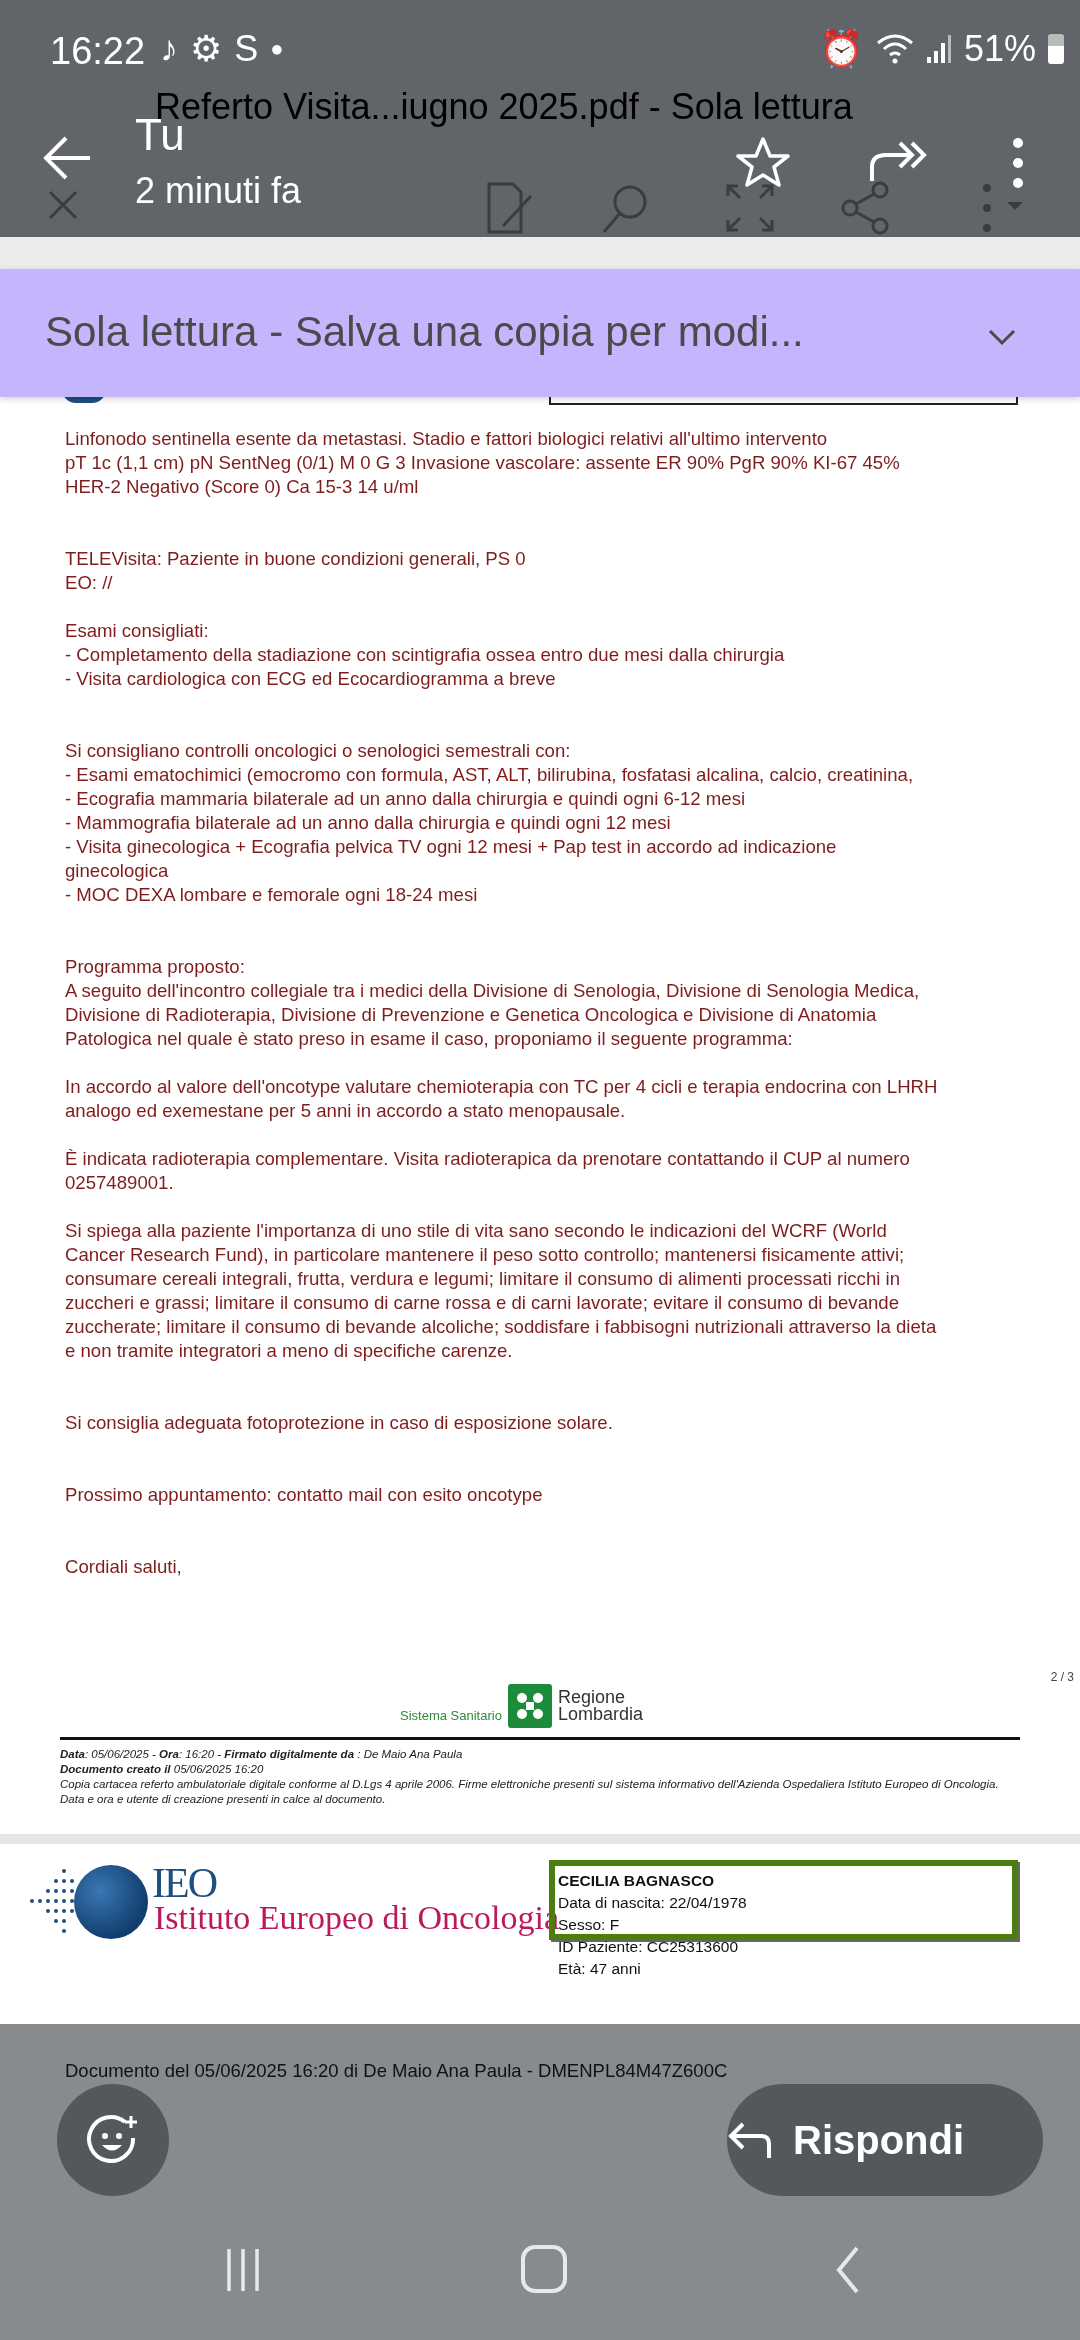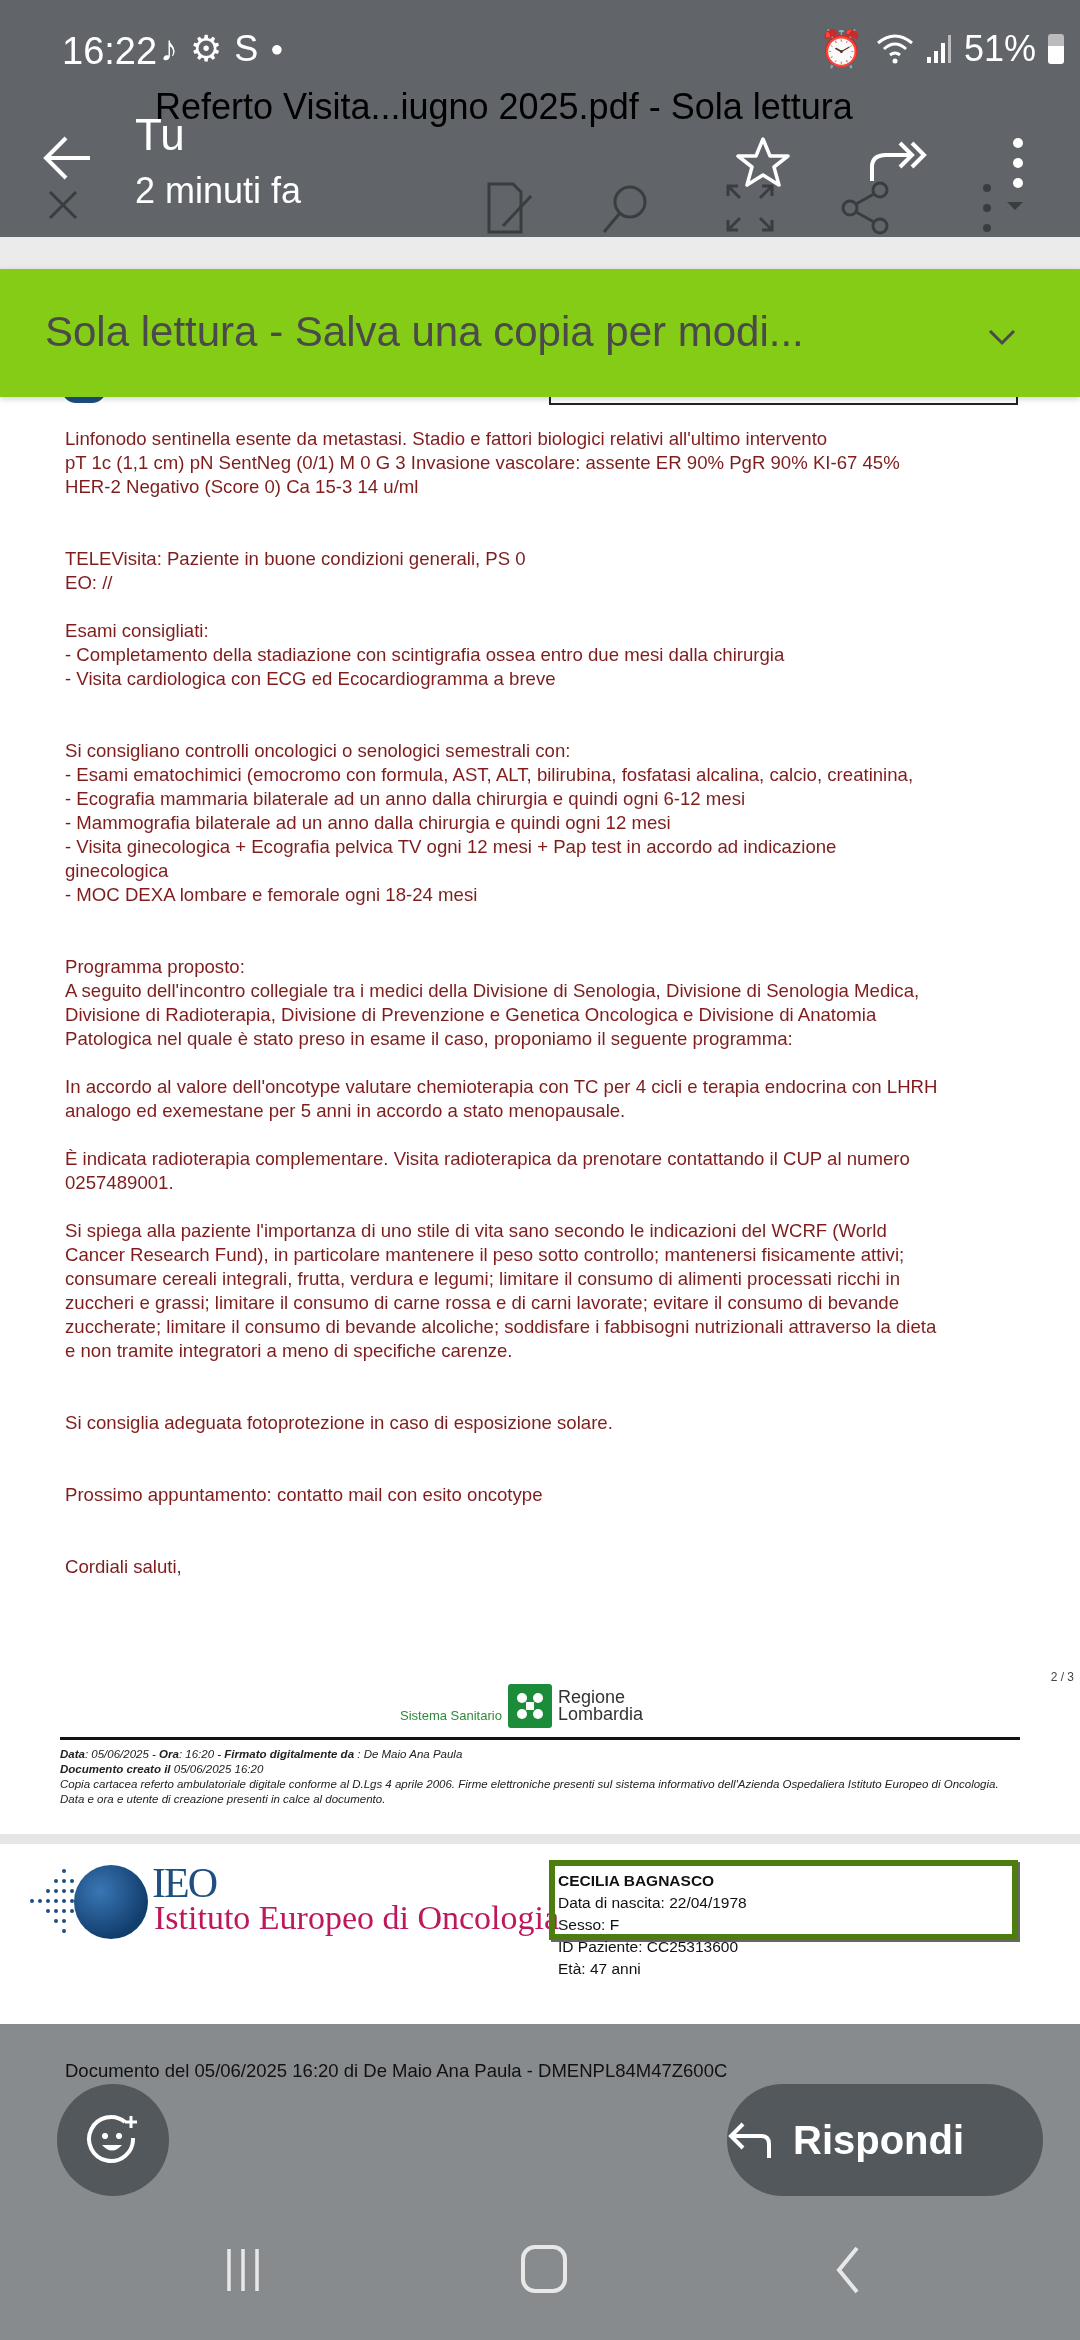--- a/index.html
+++ b/index.html
@@ -2,38 +2,38 @@
 <html><head>
 <meta charset="utf-8">
 <style>
   * { box-sizing: border-box; margin: 0; padding: 0; }
   html, body { width: 1080px; height: 2340px; overflow: hidden; background: #ffffff; }
   body { position: relative; font-family: "Liberation Sans", sans-serif; }
 
   
   .top-overlay { position: absolute; left: 0; top: 0; width: 1080px; height: 237px; background: #616569; }
   .status-bar { position: absolute; left: 0; top: 0; width: 1080px; height: 100px; color: #fff; }
-  .status-time { position: absolute; left: 62px; top: 30px; font-size: 38px; color: #fff; }
+  .status-time { position: absolute; left: 50px; top: 30px; font-size: 38px; color: #fff; }
   .status-icons-left { position: absolute; left: 170px; top: 28px; display: flex; gap: 12px; align-items: center; font-size: 36px; color: #fff; }
   .status-icons-right { position: absolute; right: 16px; top: 28px; display: flex; gap: 12px; align-items: center; font-size: 36px; color: #fff; }
   .battery { display: inline-block; width: 16px; height: 30px; border-radius: 3px; background: linear-gradient(#bbb 0 40%, #fff 40% 100%); }
 
   .pdf-title { position: absolute; left: 155px; top: 86px; font-size: 36px; color: #000000; white-space: nowrap; }
   .header-back { position: absolute; left: 40px; top: 130px; width: 56px; height: 56px; }
   .header-close { position: absolute; left: 44px; top: 185px; font-size: 38px; color: #3a3d40; }
   .sender-name { position: absolute; left: 135px; top: 110px; font-size: 44px; color: #fff; }
   .sender-time { position: absolute; left: 135px; top: 170px; font-size: 36px; color: #fff; }
 
   .icon-btn { position: absolute; display: flex; align-items: center; justify-content: center; }
   .pdf-toolbar-icon { position: absolute; top: 180px; width: 56px; height: 56px; }
 
   
   .doc-area { position: absolute; left: 0; top: 237px; width: 1080px; height: 1790px; background: #ffffff; overflow: hidden; }
   .gray-strip { position: absolute; left: 0; top: 0; width: 1080px; height: 32px; background: #ebebec; }
-  .readonly-banner { position: absolute; left: 0; top: 32px; width: 1080px; height: 128px; background: #84cc16; box-shadow: 0 2px 6px rgba(0,0,0,0.18); }
+  .readonly-banner { position: absolute; left: 0; top: 32px; width: 1080px; height: 128px; background: #c4b5fd; box-shadow: 0 2px 6px rgba(0,0,0,0.18); }
   .readonly-text { position: absolute; left: 45px; top: 39px; font-size: 42px; color: #4a4a4a; white-space: nowrap; }
   .readonly-chevron { position: absolute; right: 60px; top: 50px; width: 36px; height: 36px; }
 
   
   .clipped-header { position: absolute; left: 0; top: 160px; width: 1080px; height: 16px; }
   .clipped-box { position: absolute; left: 549px; top: -10px; width: 469px; height: 18px; border: 2px solid #222; border-top: none; }
   .clipped-logo { position: absolute; left: 62px; top: -8px; width: 44px; height: 14px; border-radius: 0 0 22px 22px; background: #1e4f80; }
 
   
   .doc-body { position: absolute; left: 65px; top: 190px; width: 935px; font-size: 18.6px; line-height: 24px; color: #7f1d1d; font-family: "Liberation Sans", sans-serif; }

